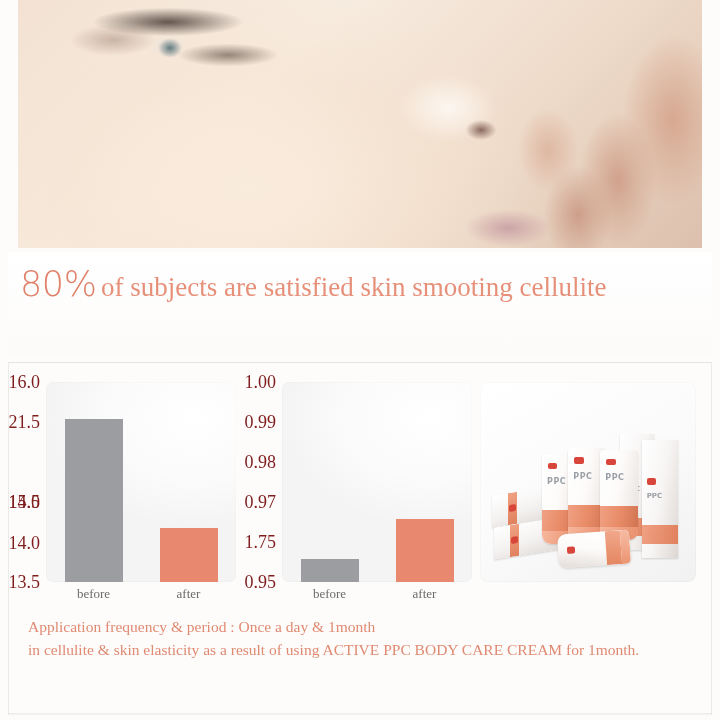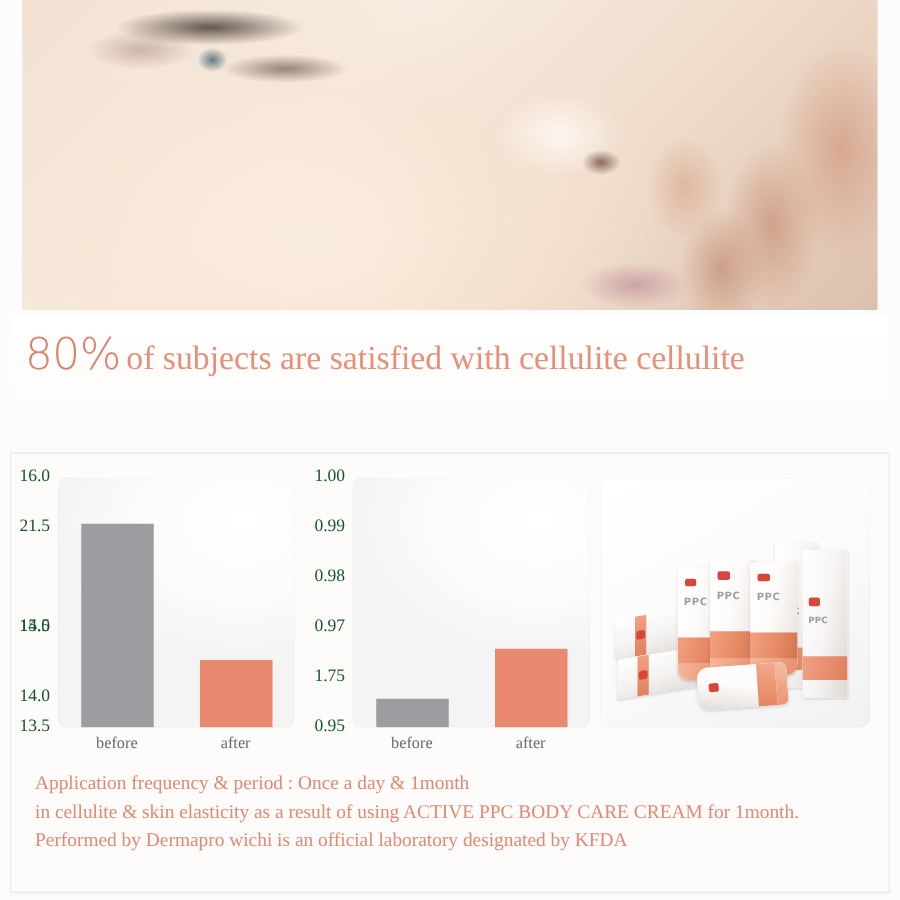--- a/index.html
+++ b/index.html
@@ -140,22 +140,22 @@
     left: 0;
     top: 0;
     width: 36px;
     height: 200px;
   }
   .ytick {
     position: absolute;
     right: 4px;
     transform: translateY(-50%);
     font-family: "Liberation Serif", serif;
-    font-size: 14px;
-    color: #14532d;
+    font-size: 18px;
+    color: #7f1d1d;
     white-space: nowrap;
   }
   .plot {
     position: absolute;
     left: 38px;
     top: 0px;
     width: 190px;
     height: 200px;
     background:
       radial-gradient(ellipse 150px 110px at 78% 18%, #ffffff 0%, #fbfbfb 55%, #f4f4f4 100%),
@@ -339,38 +339,38 @@
 
 <div class="page">
 
   <div class="hero">
     <div class="hero-img"></div>
   </div>
 
   <div class="headline">
     <div class="headline-line line2">
       <span class="hl-big-sans">80%</span>
-      <span class="hl-serif">of subjects are satisfied with cellulite cellulite</span>
+      <span class="hl-serif">of subjects are satisfied skin smooting cellulite</span>
     </div>
   </div>
 
   <div class="divider"></div>
   <div class="edge-left"></div>
   <div class="edge-right"></div>
 
   <div class="panels">
 
     <div class="chart-block">
       <div class="chart-inner">
         <div class="yaxis">
             <div class="ytick" style="top: 0px;">16.0</div>
             <div class="ytick" style="top: 40px;">21.5</div>
             <div class="ytick" style="top: 80px; margin-top: 40px;">15.0</div>
             <div class="ytick" style="top: 120px;">14.5</div>
-            <div class="ytick" style="top: 176px;">14.0</div>
+            <div class="ytick" style="top: 161px;">14.0</div>
             <div class="ytick" style="top: 200px;">13.5</div>
           </div>
         <div class="plot">
             <div class="bar bar-gray" style="left: 18.5px; width: 58px; height: 163.2px; background: rgb(155, 157, 160);"></div>
             <div class="bar bar-salmon" style="left: 113.5px; width: 58px; height: 53.6px; background: rgb(232, 136, 110);"></div>
           </div>
         <div class="xlabels">
             <div class="xlabel" style="left: 47.5px;">before</div>
             <div class="xlabel" style="left: 142.5px;">after</div>
           </div>
@@ -446,17 +446,16 @@
             <div class="lcap"></div>
         </div>
       </div>
     </div>
 
   </div>
 
   <div class="footnote">
       <p>Application frequency &amp; period : Once a day &amp; 1month</p>
       <p>in cellulite &amp; skin elasticity as a result of using ACTIVE PPC BODY CARE CREAM for 1month.</p>
-      <p>Performed by Dermapro wichi is an official laboratory designated by KFDA</p>
     </div>
   <div class="bottom-shadow"></div>
 
 </div>
 
 </body></html>

